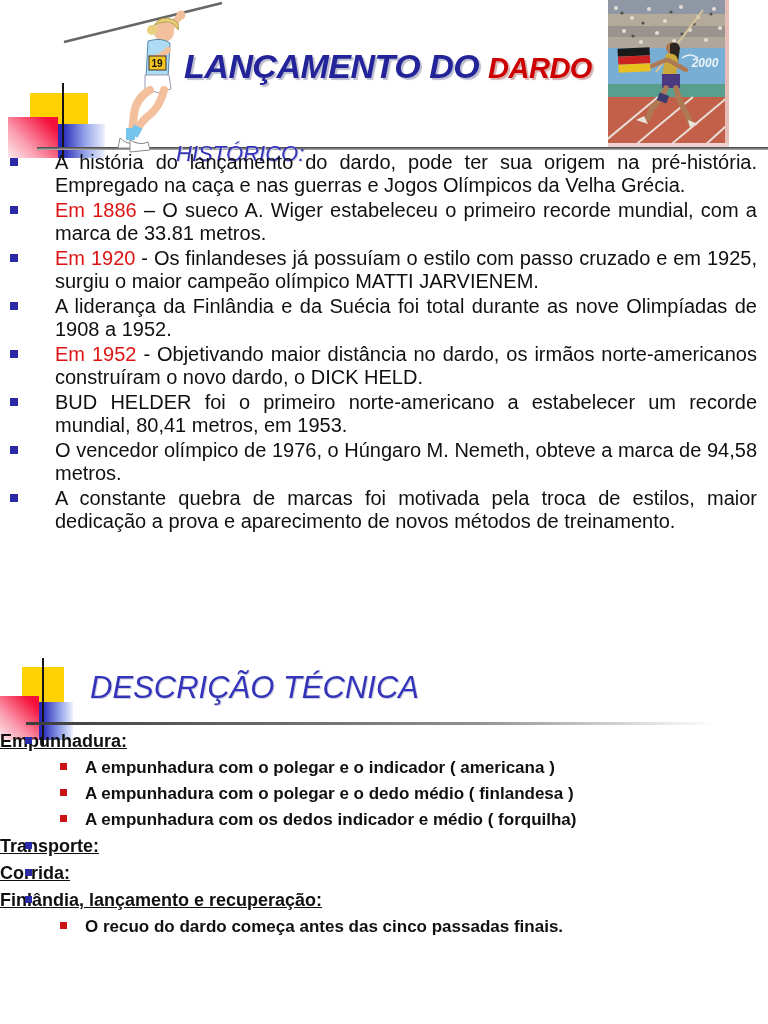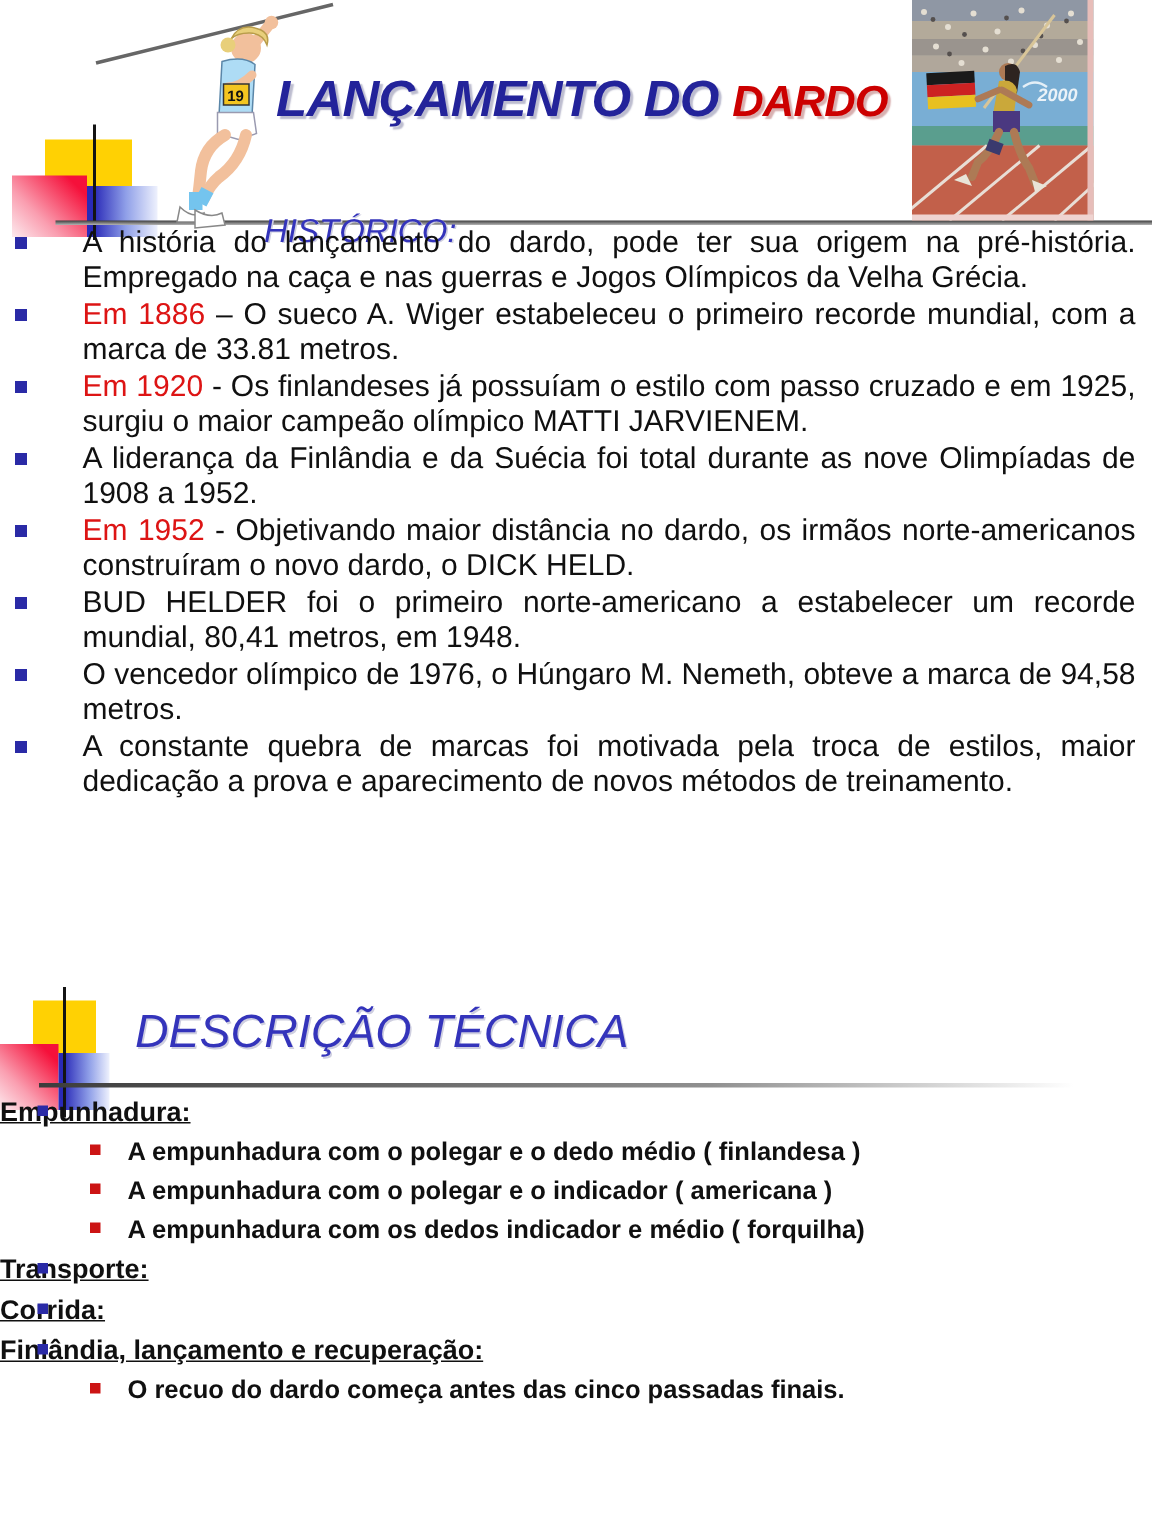--- a/index.html
+++ b/index.html
@@ -179,38 +179,38 @@
 </svg>
 
 <h2 class="sec-heading h-hist">HISTÓRICO:</h2>
 
 <div class="s1-bullets">
   <p class="p1"><span class="sq"></span><span class="lead"></span><span>A história do lançamento do dardo, pode ter sua origem na pré-história. Empregado na caça e nas guerras e Jogos Olímpicos da Velha Grécia.</span></p>
   <p class="p1"><span class="sq"></span><span class="lead">Em 1886</span><span> – O sueco A. Wiger estabeleceu o primeiro recorde mundial, com a marca de 33.81 metros.</span></p>
   <p class="p1"><span class="sq"></span><span class="lead">Em 1920</span><span> - Os finlandeses já possuíam o estilo com passo cruzado e em 1925, surgiu o maior campeão olímpico  MATTI JARVIENEM.</span></p>
   <p class="p1"><span class="sq"></span><span class="lead"></span><span>A liderança da Finlândia e da Suécia foi total durante as nove Olimpíadas de 1908 a 1952.</span></p>
   <p class="p1"><span class="sq"></span><span class="lead">Em 1952</span><span> - Objetivando maior distância no dardo, os irmãos norte-americanos construíram o novo dardo, o DICK HELD.</span></p>
-  <p class="p1"><span class="sq"></span><span class="lead"></span><span>BUD HELDER foi o primeiro norte-americano a estabelecer um recorde mundial, 80,41 metros, em 1948.</span></p>
+  <p class="p1"><span class="sq"></span><span class="lead"></span><span>BUD HELDER foi o primeiro norte-americano a estabelecer um recorde mundial, 80,41 metros, em 1953.</span></p>
   <p class="p1"><span class="sq"></span><span class="lead"></span><span>O vencedor olímpico de 1976, o Húngaro M.  Nemeth, obteve a marca de 94,58 metros.</span></p>
   <p class="p1"><span class="sq"></span><span class="lead"></span><span>A constante quebra de marcas foi motivada pela troca de estilos, maior dedicação a prova e aparecimento de novos métodos de treinamento.</span></p>
 </div>
 
 <div class="abs sq-y2"></div>
 <div class="abs sq-r2"></div>
 <div class="abs sq-b2"></div>
 <div class="abs vline2"></div>
 <div class="abs hline2"></div>
 
 <h2 class="sec-heading h-desc">DESCRIÇÃO TÉCNICA</h2>
 
 <div class="s2-list">
 
   <p class="g-head"><span class="sq"></span><span class="txt">Empunhadura:</span></p>
+  <p class="g-item"><span class="sq"></span><span>A empunhadura com o polegar e o indicador ( americana )</span></p>
   <p class="g-item"><span class="sq"></span><span>A empunhadura com o polegar e o dedo médio ( finlandesa )</span></p>
-  <p class="g-item"><span class="sq"></span><span>A empunhadura com o polegar e o indicador ( americana )</span></p>
   <p class="g-item"><span class="sq"></span><span>A empunhadura com os dedos indicador e médio ( forquilha)</span></p>
 
   <p class="g-head"><span class="sq"></span><span class="txt">Transporte:</span></p>
 
   <p class="g-head"><span class="sq"></span><span class="txt">Corrida:</span></p>
 
   <p class="g-head"><span class="sq"></span><span class="txt">Finlândia, lançamento e recuperação:</span></p>
   <p class="g-item"><span class="sq"></span><span>O recuo do dardo começa antes das cinco passadas finais.</span></p>
 
 </div>

